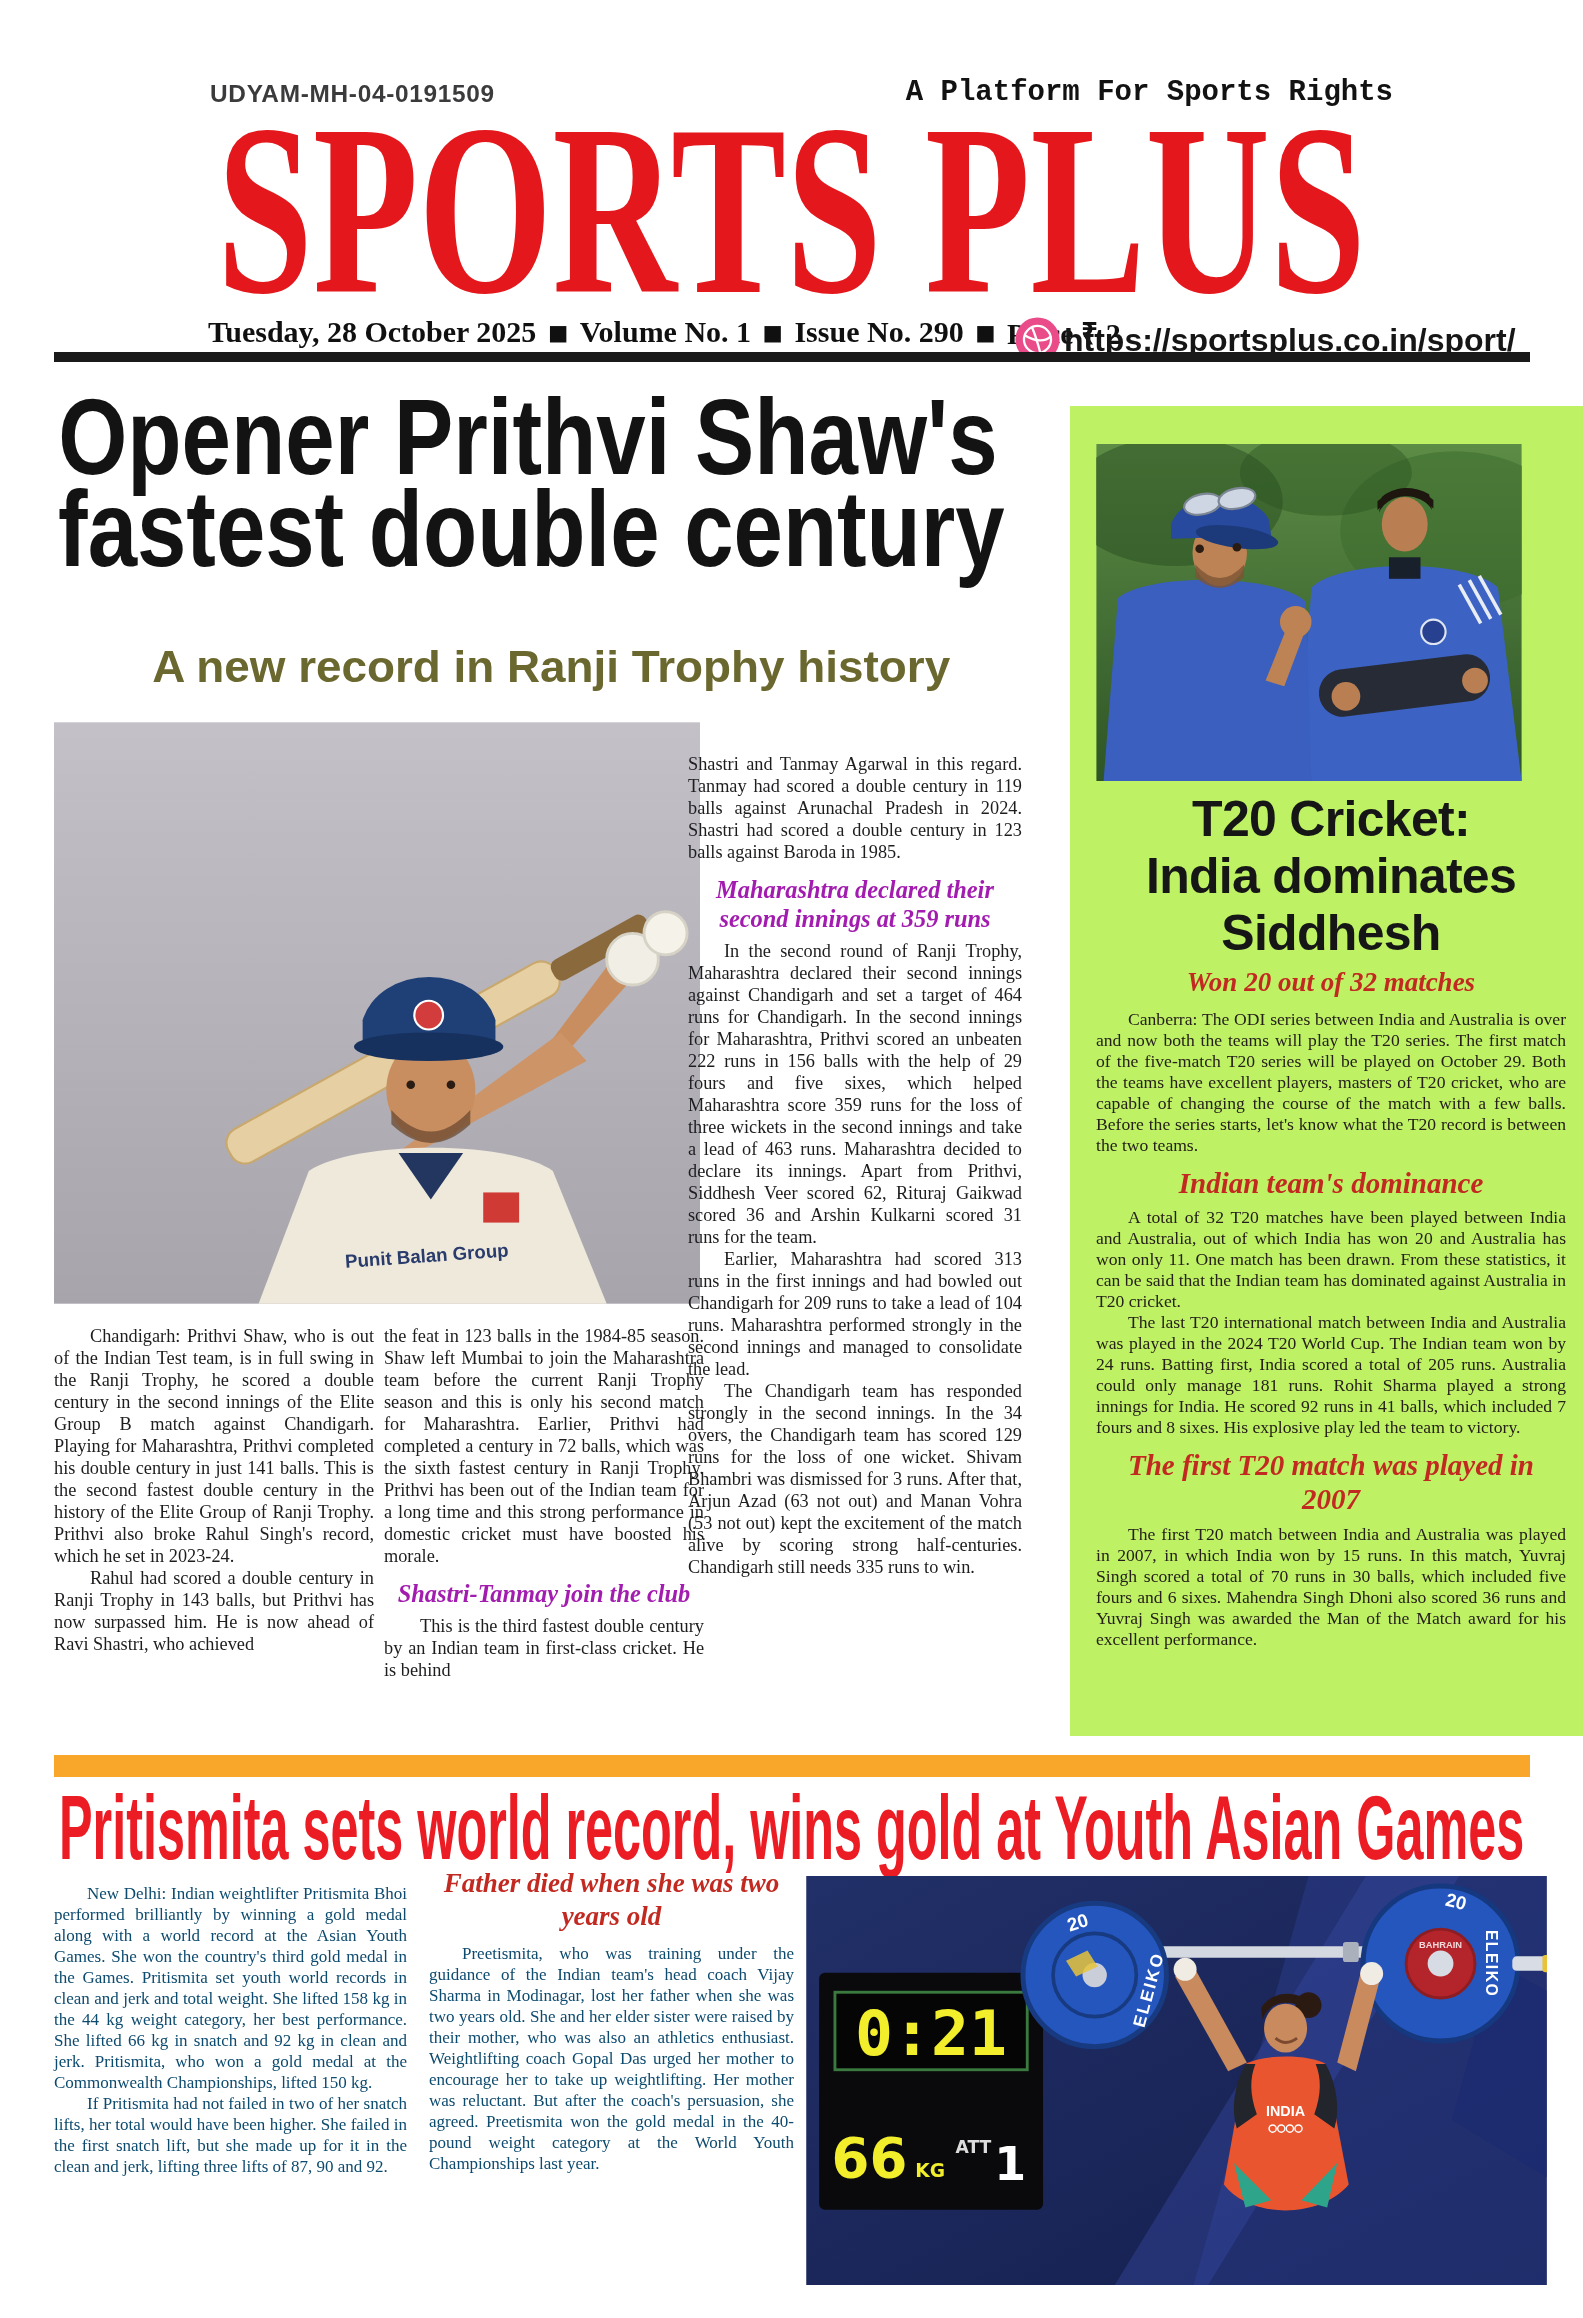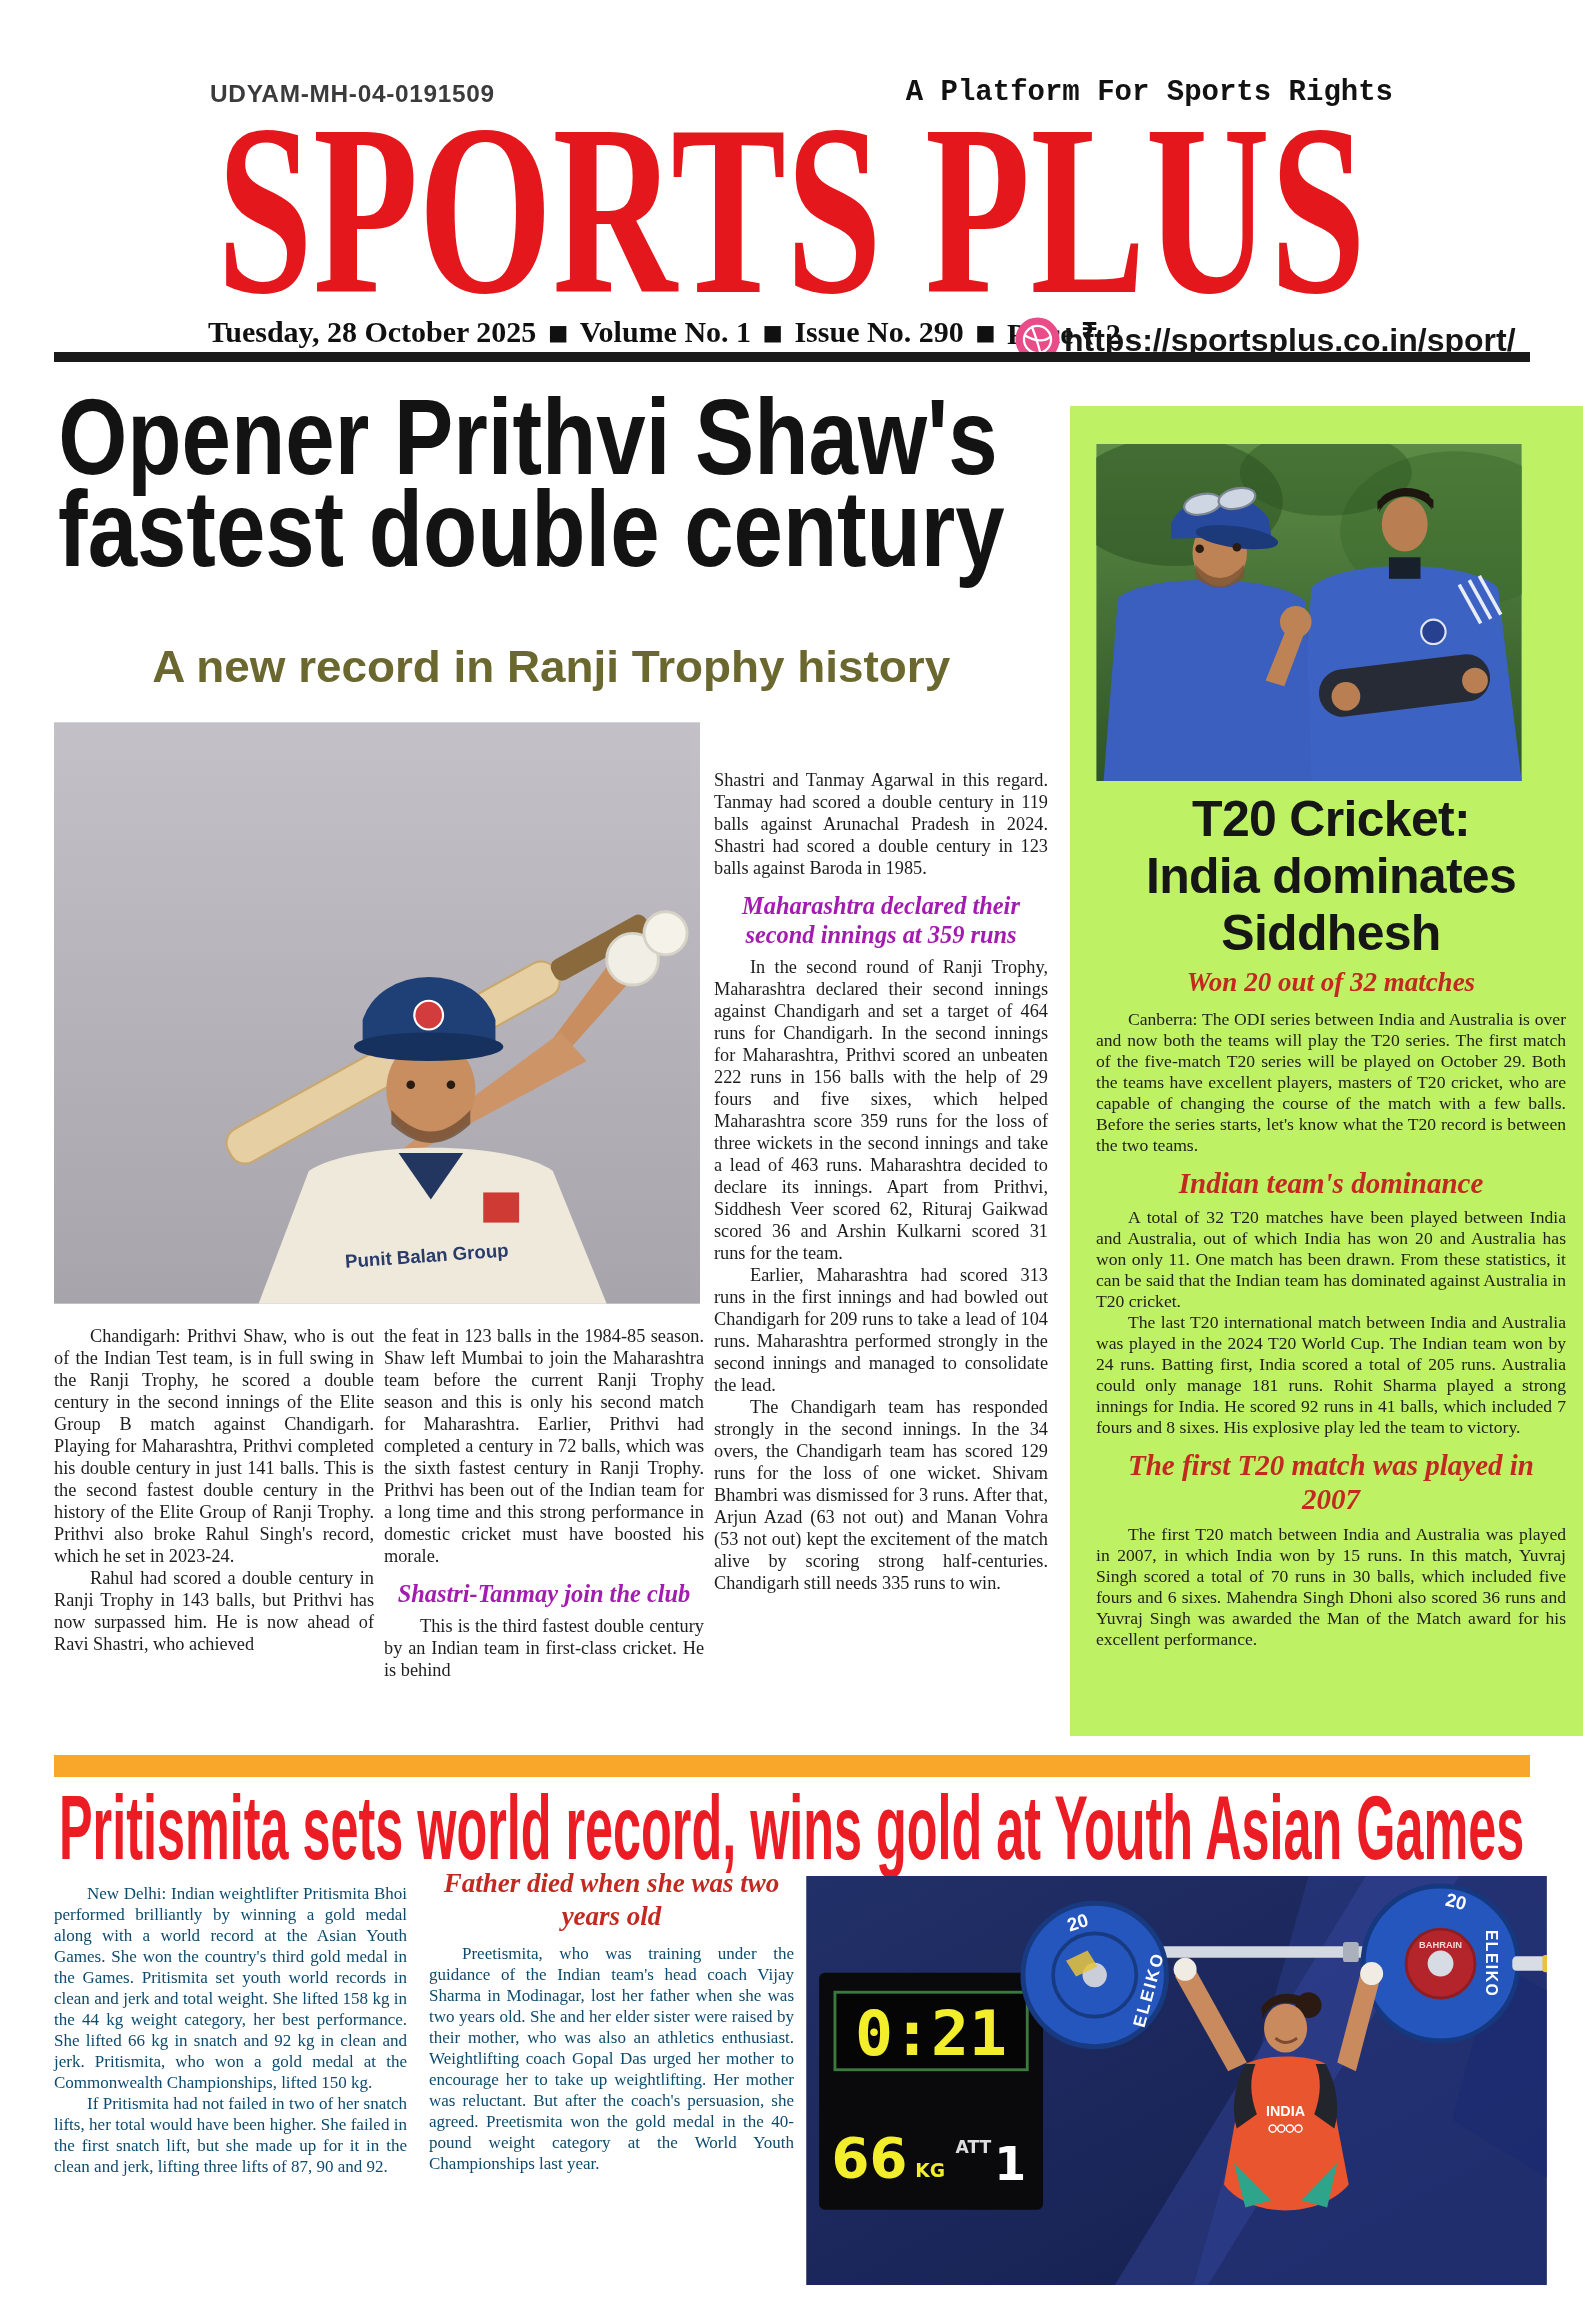--- a/index.html
+++ b/index.html
@@ -25,21 +25,21 @@
   .hl-svg text{font-family:"Liberation Sans",sans-serif;font-weight:bold;fill:#131313;font-size:150px;}
   .deck-svg text{font-family:"Liberation Sans",sans-serif;font-weight:bold;fill:#6b682f;font-size:62px;}
   .photo-frame{overflow:hidden;}
   .col{text-align:justify;}
   .col p{font-size:18.3px;line-height:22px;margin:0;color:#1d1d20;}
   .col p.indent{text-indent:36px;}
   .redsub{font-family:"Liberation Serif",serif;font-style:italic;font-weight:bold;color:#a21caf;
           font-size:24.4px;line-height:29px;text-align:center;margin:11.5px 0 7.2px 0;}
   .col1{left:54px;top:1325px;width:320px;}
   .col2{left:384px;top:1325px;width:320px;}
-  .col3{left:714px;top:753px;width:334px;margin-top:16px;}
+  .col3{left:688px;top:753px;width:334px;}
 
   
   .sidebar{left:1070px;top:406px;width:522px;height:1330px;background:#bef264;
            padding:38px 26px;box-sizing:border-box;}
   .sb-title{font-family:"Liberation Sans",sans-serif;font-weight:bold;color:#161616;
             font-size:50px;line-height:57px;text-align:center;margin:10px 0 4.3px 0;letter-spacing:-0.7px;}
   .standfirst{font-family:"Liberation Serif",serif;font-style:italic;font-weight:bold;color:#c22a21;
               font-size:27px;line-height:33px;text-align:center;margin:2.9px 0 10px 0;}
   .sb-sub{font-family:"Liberation Serif",serif;font-style:italic;font-weight:bold;color:#c22a21;
           font-size:29px;line-height:34px;text-align:center;margin:10px 0 7.2px 0;}

